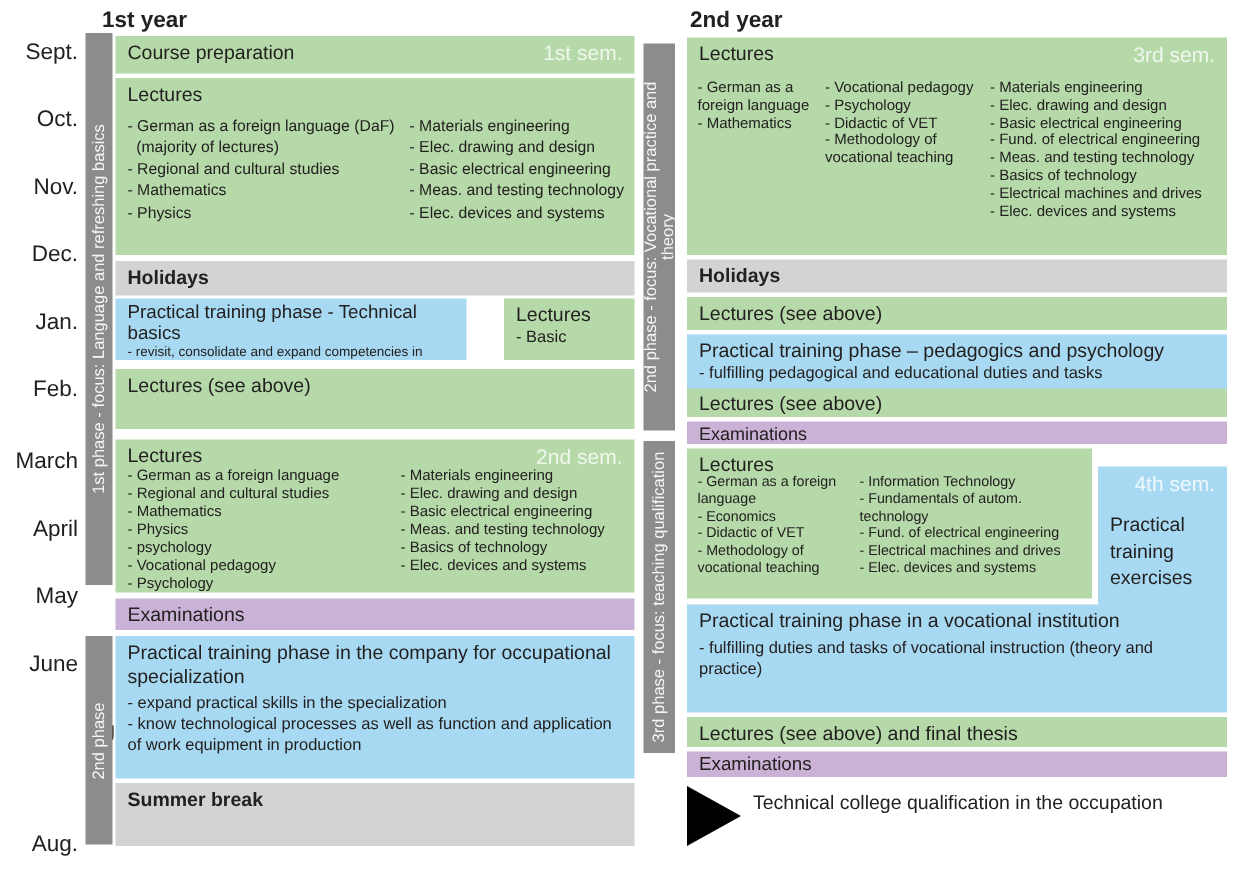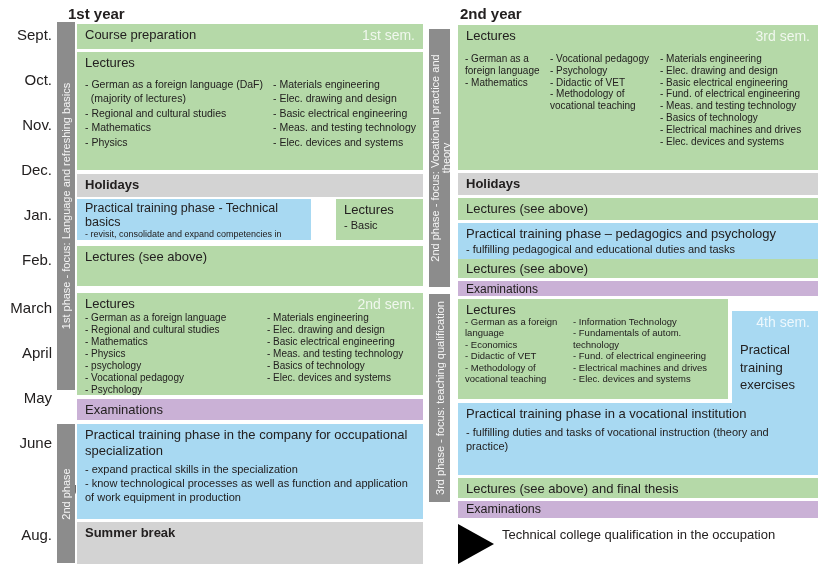--- a/index.html
+++ b/index.html
@@ -51,21 +51,21 @@
   <div class="month" style="top:71px;">Oct.</div>
   <div class="month" style="top:116px;">Nov.</div>
   <div class="month" style="top:161px;">Dec.</div>
   <div class="month" style="top:206px;">Jan.</div>
   <div class="month" style="top:251px;">Feb.</div>
   <div class="month" style="top:299px;">March</div>
   <div class="month" style="top:344px;">April</div>
   <div class="month" style="top:389px;">May</div>
   <div class="month" style="top:434px;">June</div>
   <div class="month" style="top:481px;margin-left:44px;">July</div>
-  <div class="month" style="top:526px;">Aug.</div>
+  <div class="month" style="top:554px;">Aug.</div>
 
   <div class="vbar" style="left:57px; top:22px; width:18px; height:368px;">
     <div class="vtext" style="width:368px; height:18px; transform:translate(-50%,-50%) rotate(-90deg);">1st phase - focus: Language and refreshing basics</div>
   </div>
   <div class="vbar" style="left:57px; top:424px; width:18px; height:139px;">
     <div class="vtext" style="width:139px; height:18px; transform:translate(-50%,-50%) rotate(-90deg);">2nd phase</div>
   </div>
   <div class="vbar" style="left:429px; top:29px; width:21px; height:258px;">
     <div class="vtext" style="width:235px; height:21px; transform:translate(-50%,-50%) rotate(-90deg);">2nd phase - focus: Vocational practice and theory</div>
   </div>

